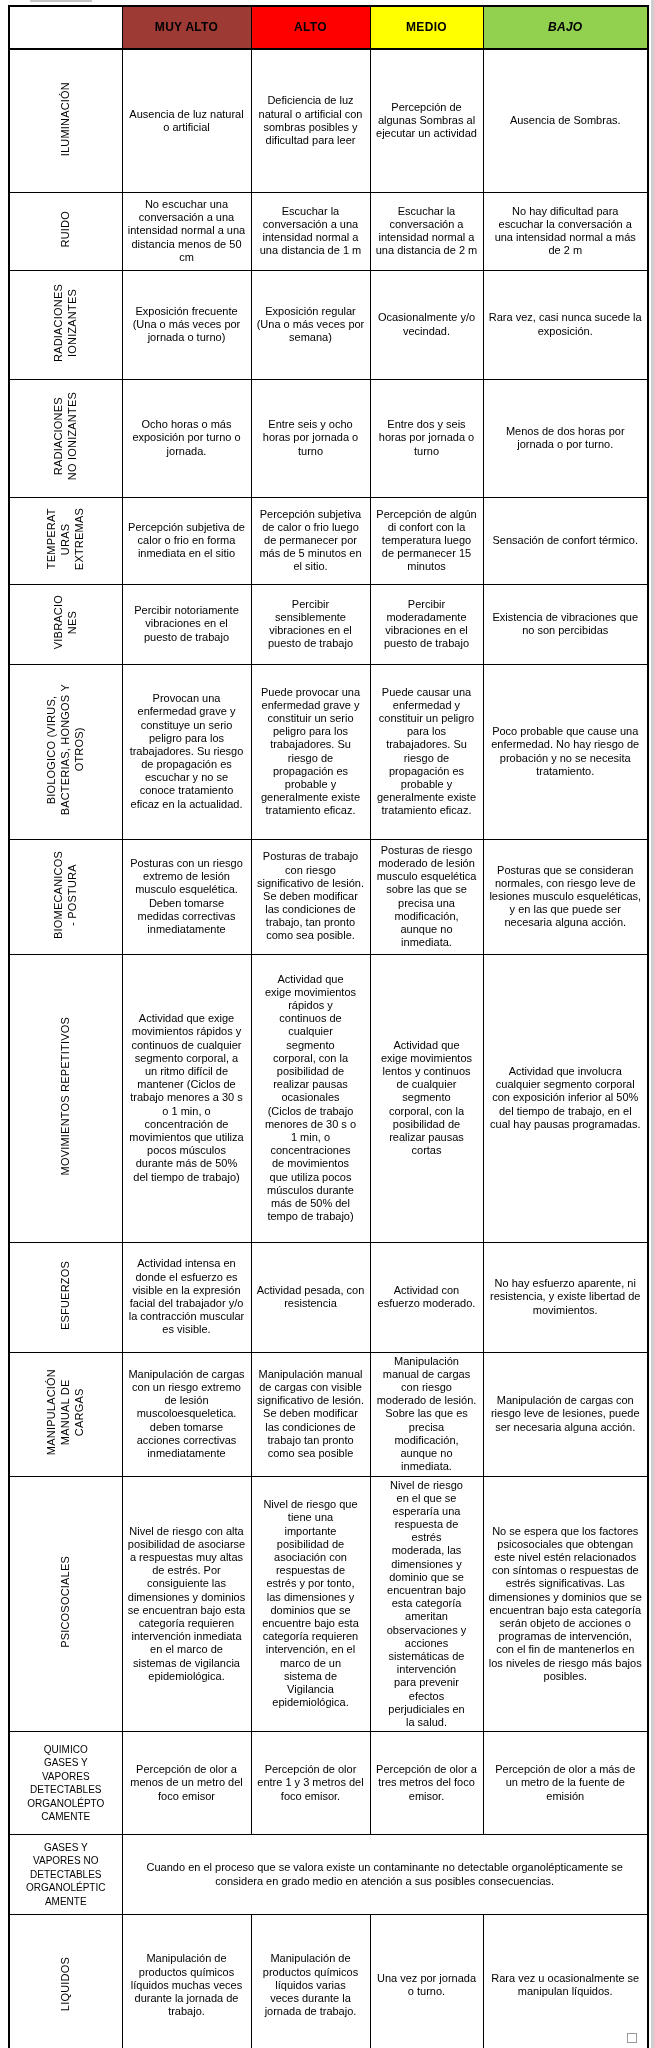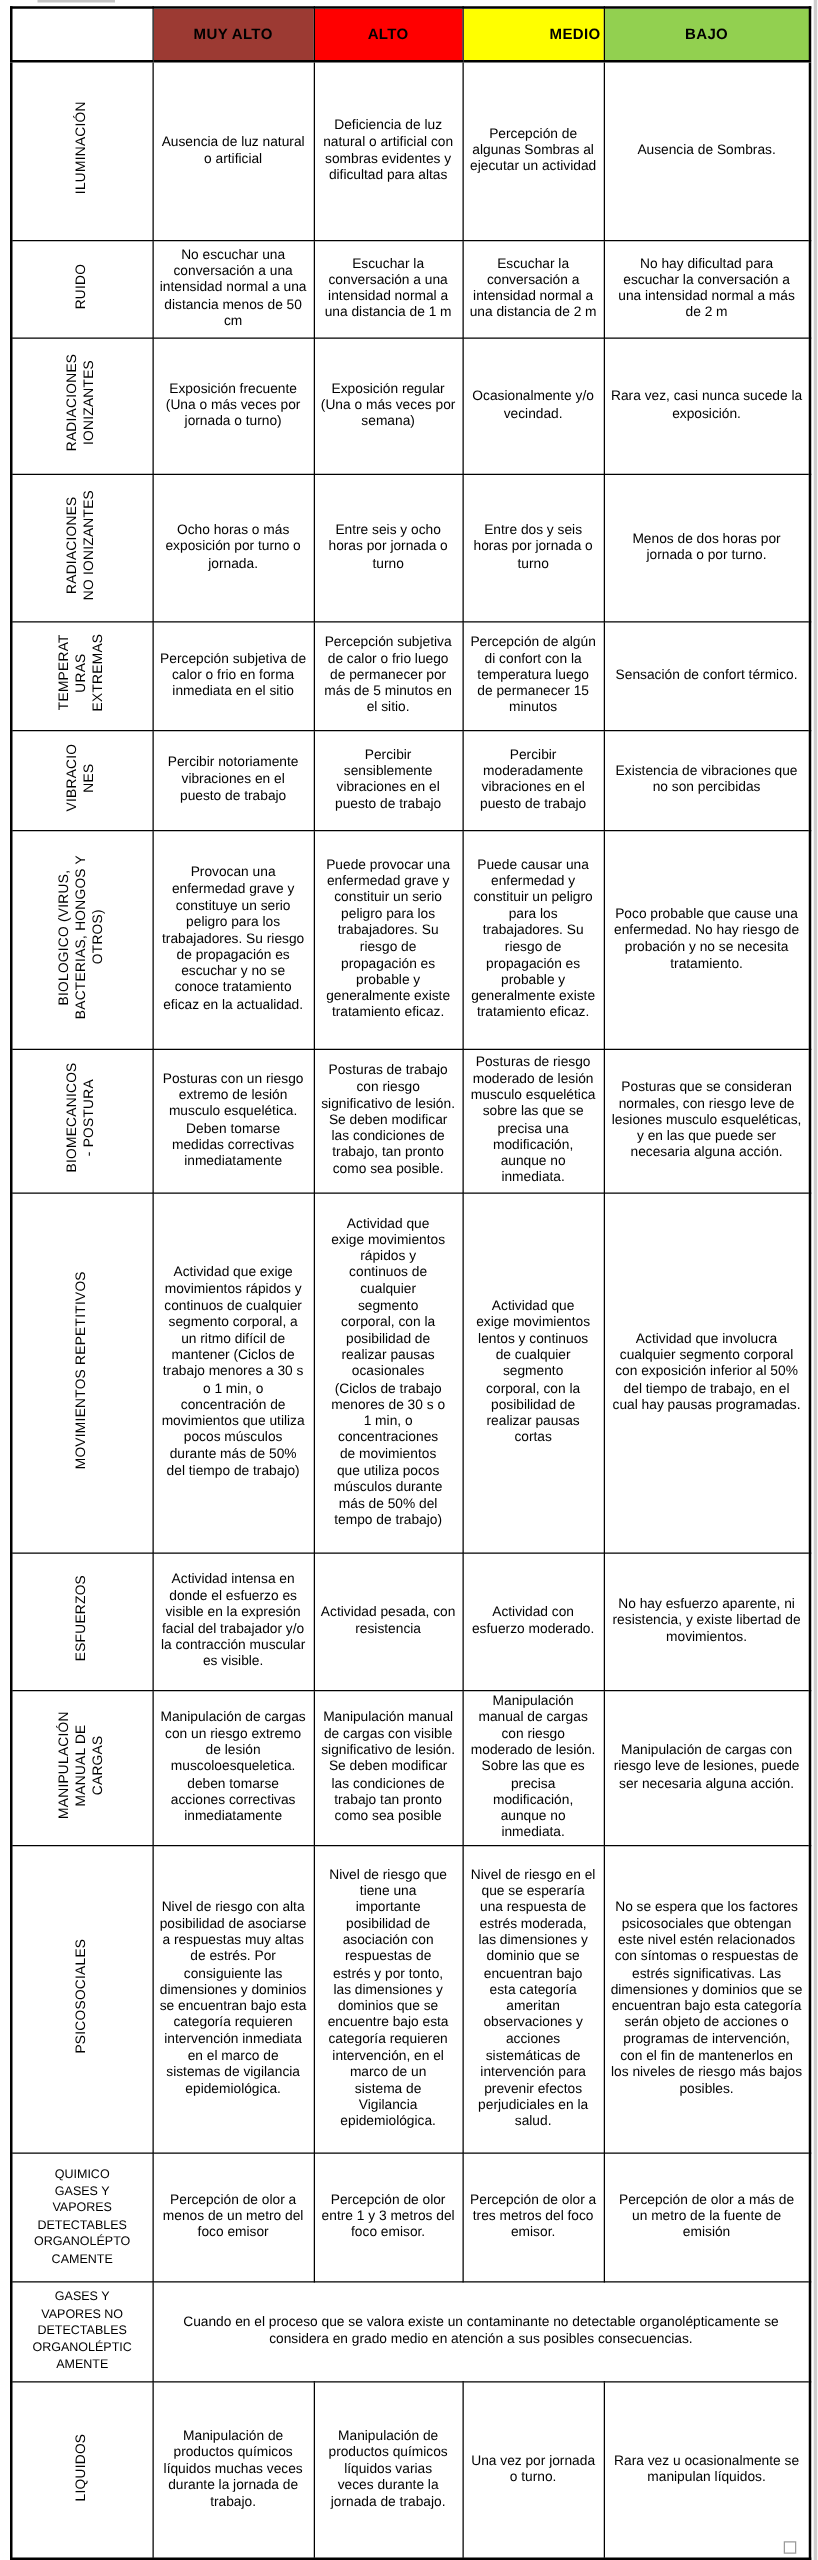--- a/index.html
+++ b/index.html
@@ -54,31 +54,31 @@
       <col style="width:119px">
       <col style="width:113px">
       <col style="width:165px">
   </colgroup>
 
   <tbody>
       <tr class="hdr">
     <th style="background:#ffffff"></th>
     <th style="background: rgb(156, 58, 51);">MUY ALTO</th>
     <th style="background: rgb(255, 0, 0);">ALTO</th>
-    <th style="background: rgb(255, 255, 0); text-align: right;">MEDIO</th>
-    <th style="background: rgb(146, 208, 80);">BAJO</th>
+    <th style="background: rgb(255, 255, 0);">MEDIO</th>
+    <th style="background: rgb(146, 208, 80); font-style: italic;">BAJO</th>
   </tr>
 
   <tr style="height:143px">
     <td class="label-cell"><span class="vlabel">ILUMINACIÓN</span></td>
     <td>
           <span class="cell-text">Ausencia de luz natural o artificial</span>
         </td>
     <td>
-          <span class="cell-text">Deficiencia de luz natural o artificial con sombras evidentes y dificultad para altas</span>
+          <span class="cell-text">Deficiencia de luz natural o artificial con sombras posibles y dificultad para leer</span>
         </td>
     <td>
           <span class="cell-text">Percepción de algunas Sombras al ejecutar un actividad</span>
         </td>
     <td>
           <span class="cell-text">Ausencia de Sombras.</span>
         </td>
   </tr>
 
   <tr style="height:78px">
@@ -252,21 +252,21 @@
   </tr>
 
   <tr style="height:246px">
     <td class="label-cell"><span class="vlabel">PSICOSOCIALES</span></td>
     <td>
           <span class="cell-text">Nivel de riesgo con alta posibilidad de asociarse a respuestas muy altas de estrés. Por consiguiente las dimensiones y dominios se encuentran bajo esta categoría requieren intervención inmediata en el marco de sistemas de vigilancia epidemiológica.</span>
         </td>
     <td style="padding:2px 10px">
           <span class="cell-text">Nivel de riesgo que tiene una importante posibilidad de asociación con respuestas de estrés y por tonto, las dimensiones y dominios que se encuentre bajo esta categoría requieren intervención, en el marco de un sistema de Vigilancia epidemiológica.</span>
         </td>
-    <td style="padding:2px 6px">
+    <td style="padding:2px 16px">
           <span class="cell-text">Nivel de riesgo en el que se esperaría una respuesta de estrés moderada, las dimensiones y dominio que se encuentran bajo esta categoría ameritan observaciones y acciones sistemáticas de intervención para prevenir efectos perjudiciales en la salud.</span>
         </td>
     <td>
           <span class="cell-text">No se espera que los factores psicosociales que obtengan este nivel estén relacionados con síntomas o respuestas de estrés significativas. Las dimensiones y dominios que se encuentran bajo esta categoría serán objeto de acciones o programas de intervención, con el fin de mantenerlos en los niveles de riesgo más bajos posibles.</span>
         </td>
   </tr>
 
   <tr style="height:103px">
     <td class="label-cell"><span class="hlabel">QUIMICO
 GASES Y

